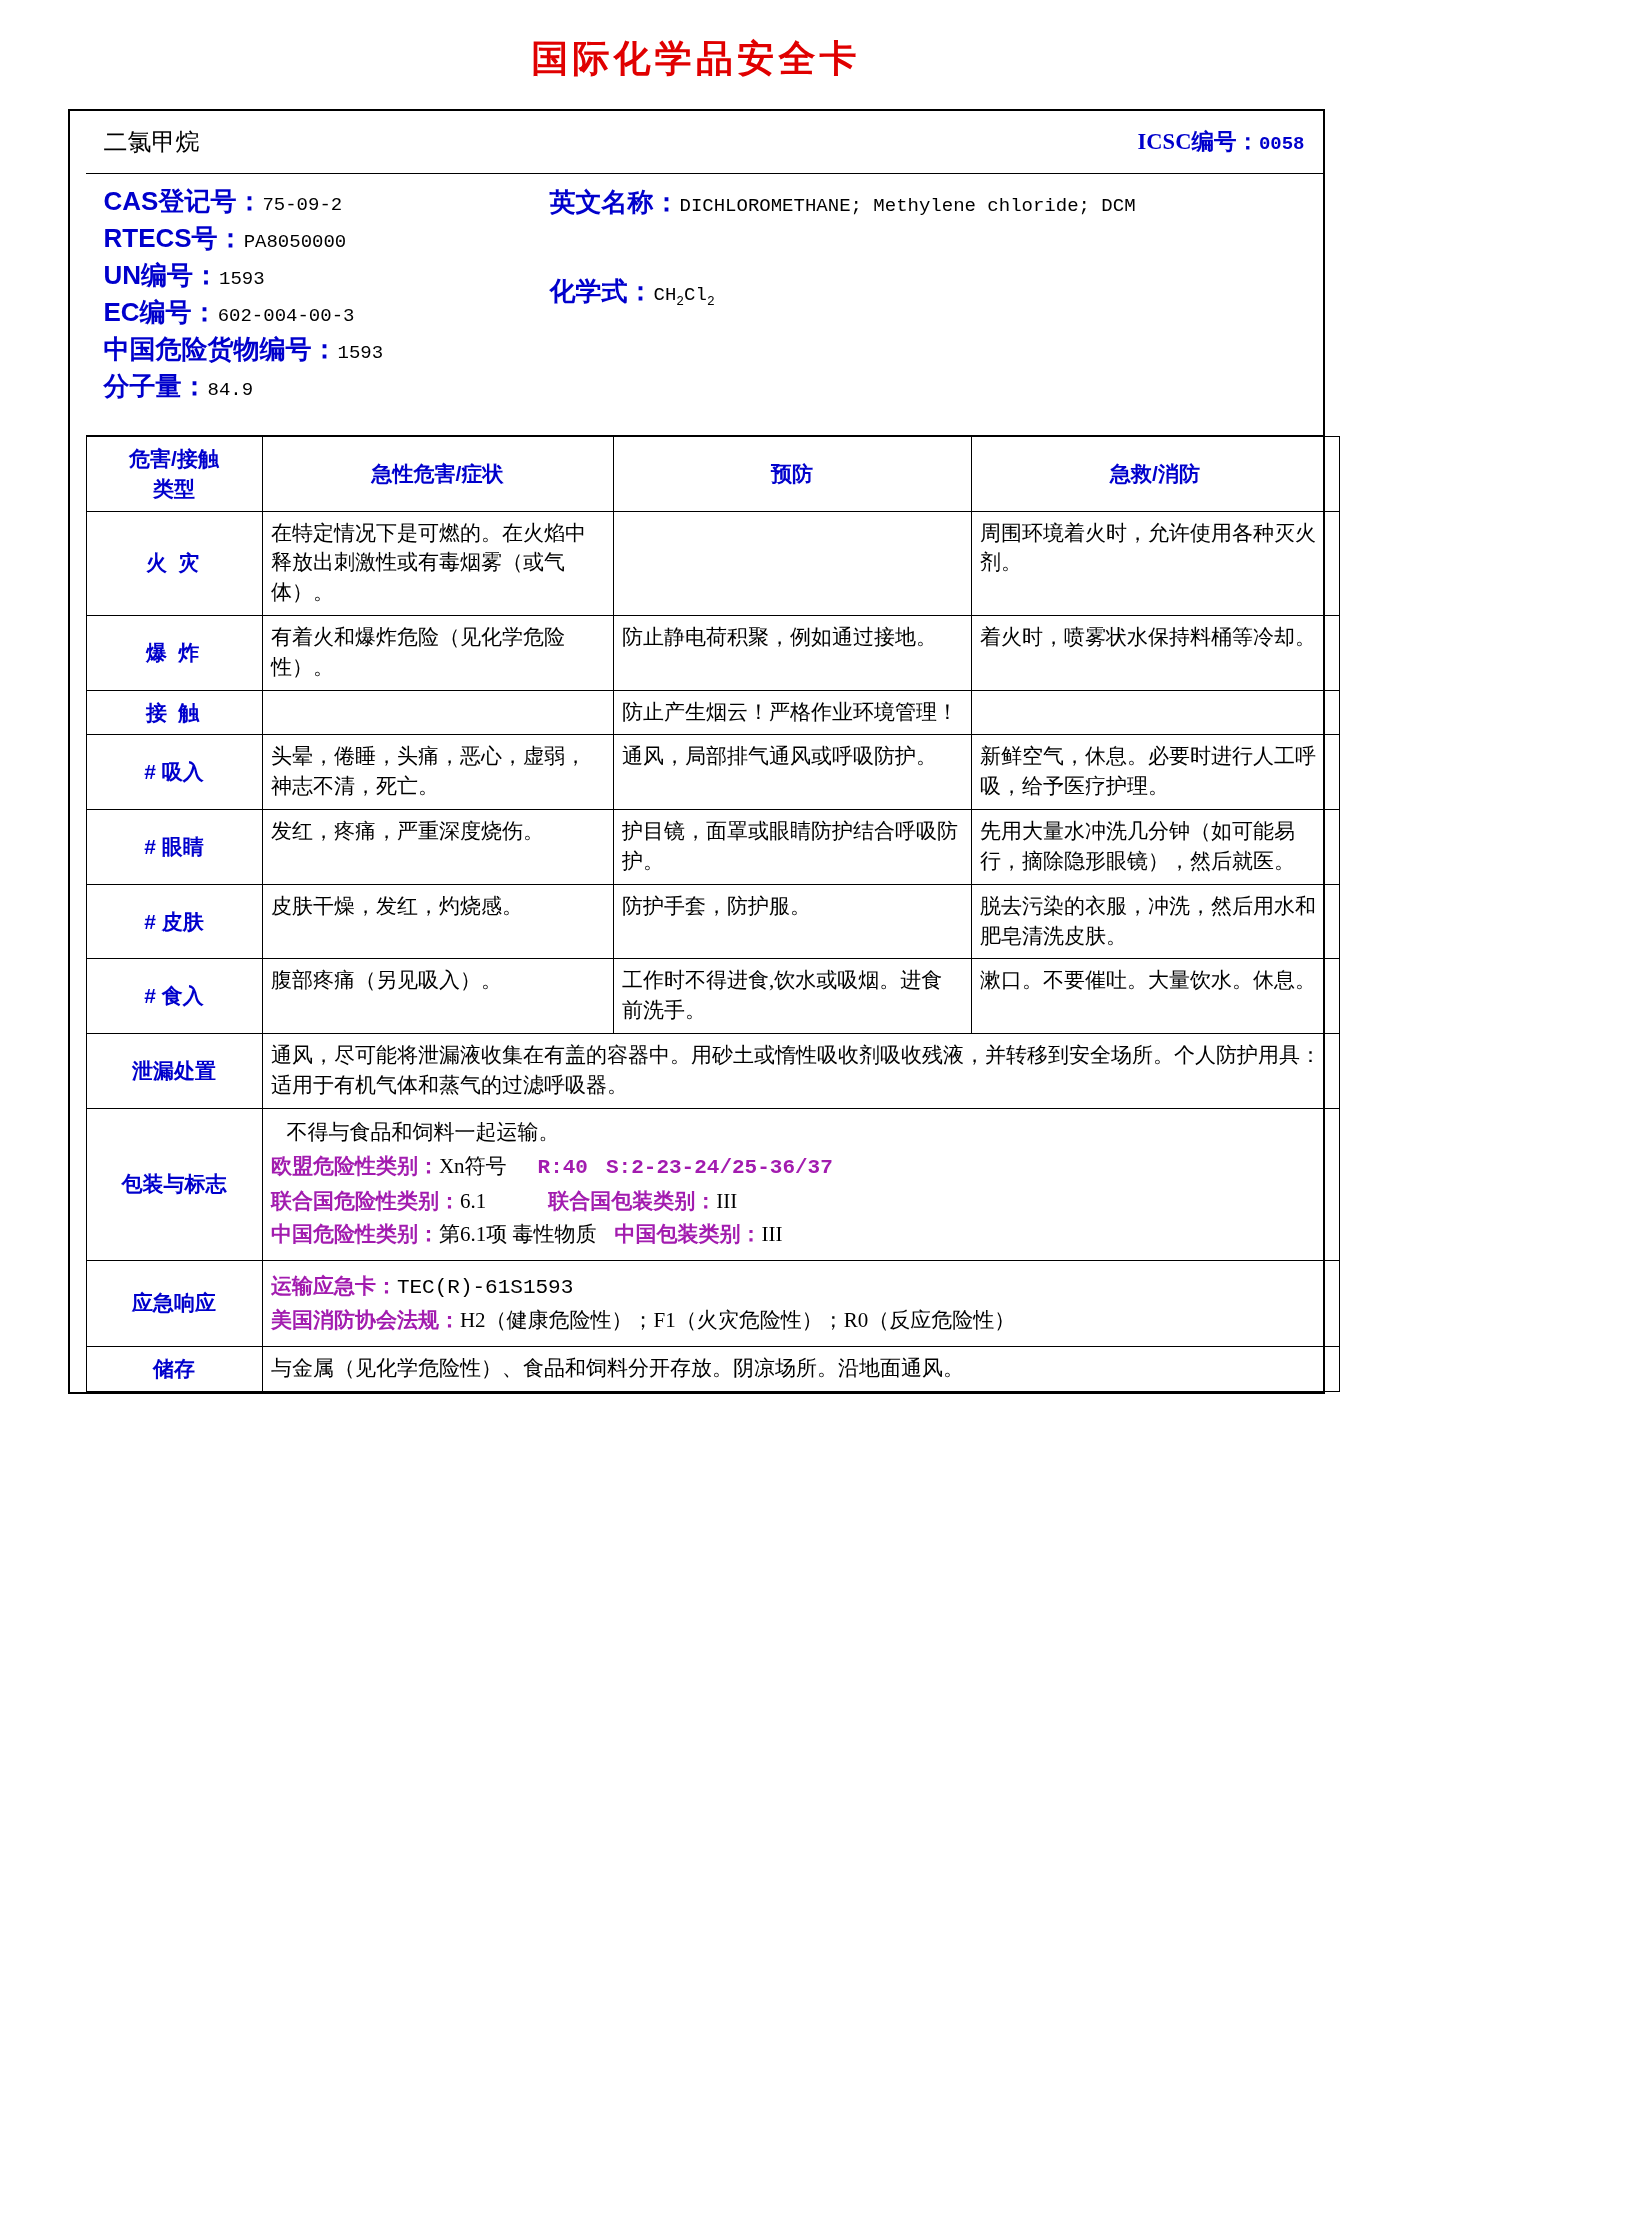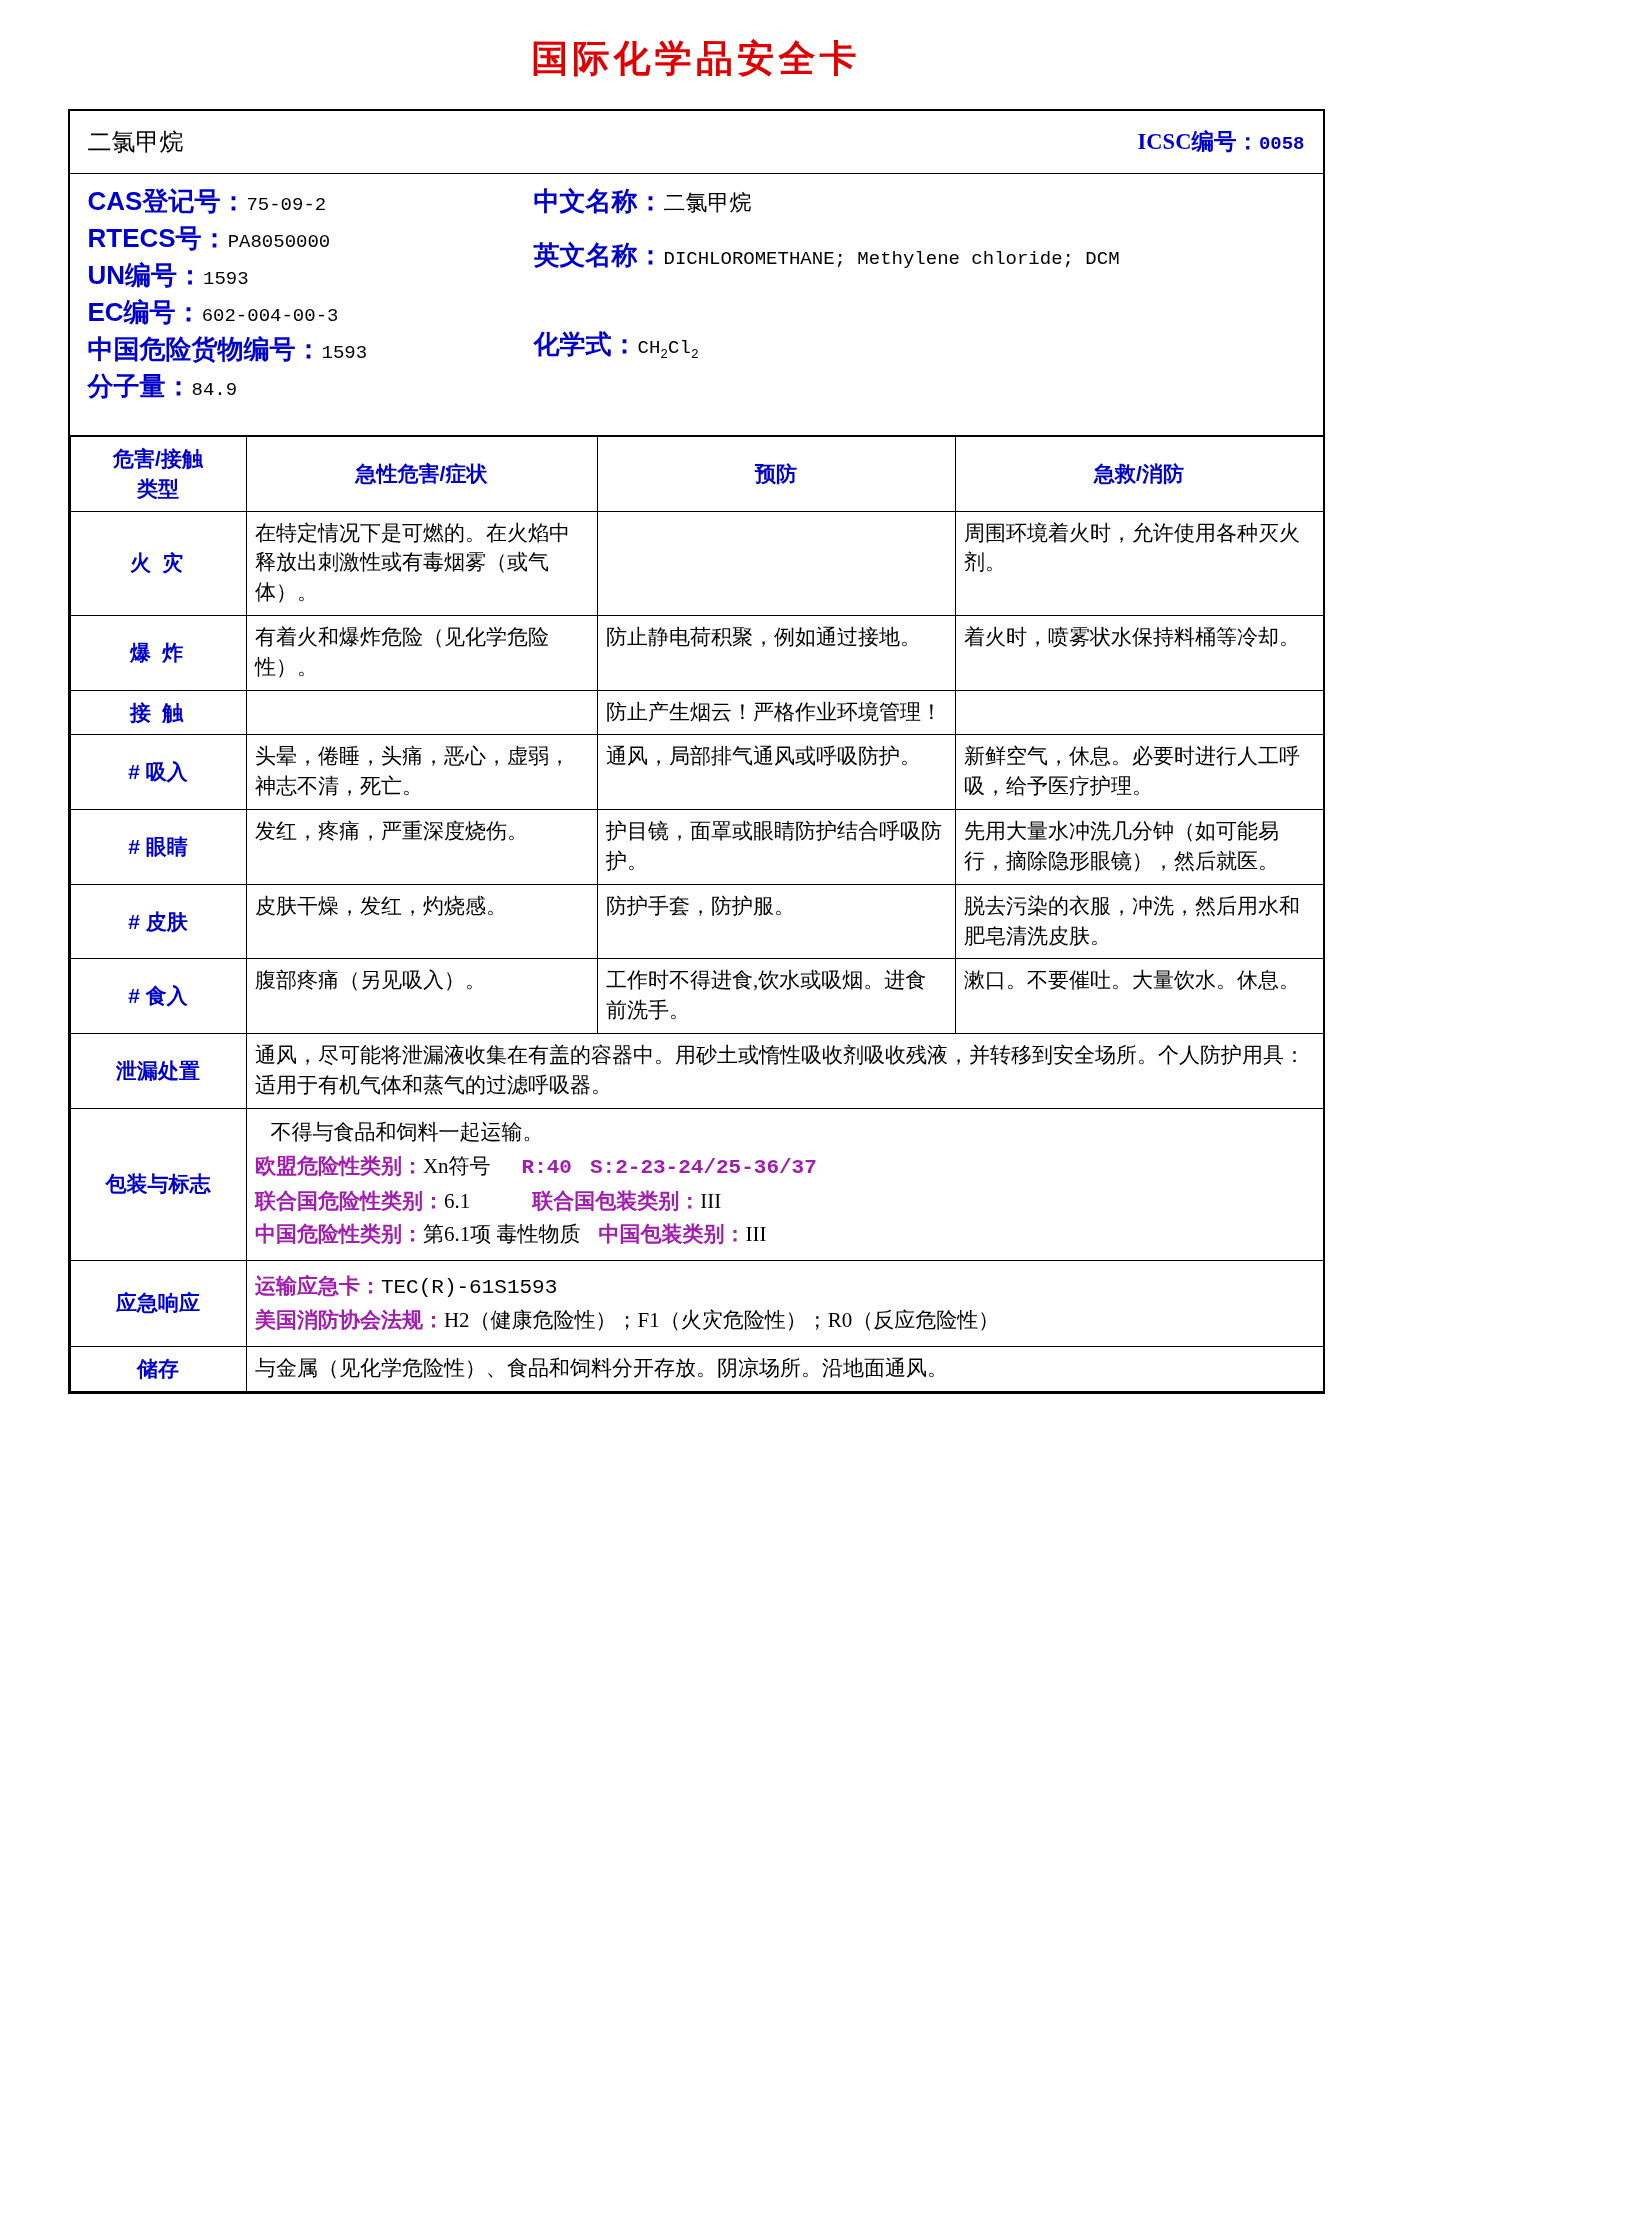--- a/index.html
+++ b/index.html
@@ -26,20 +26,21 @@
     letter-spacing: 4.2px;
     margin-top: 34px;
     margin-bottom: 25px;
   }
   .card {
     margin: 0 auto;
     width: 1257px;
     border: 2.1px solid #000000;
     box-sizing: border-box;
     background: #ffffff;
+    padding-left: 16px;
   }
   
   .hdr {
     display: flex;
     align-items: center;
     justify-content: space-between;
     border-bottom: 1.4px solid #000000;
     padding: 9.8px 18px;
     min-height: 42px;
   }
@@ -185,23 +186,20 @@
         </div>
         <div class="frow">
           <span class="lbl">中国危险货物编号：</span><span class="val">1593</span>
         </div>
         <div class="frow">
           <span class="lbl">分子量：</span><span class="val">84.9</span>
         </div>
       </div>
 
       <div class="ident-col-right">
-        <div class="frow" style="margin-bottom:15.5px;">
-          <span class="lbl">中文名称：</span><span class="val-cn">二氯甲烷</span>
-        </div>
         <div class="frow wrap" style="margin-bottom:18px; line-height:1.5;">
           <span class="lbl">英文名称：</span><span class="val">DICHLOROMETHANE; Methylene chloride; DCM</span>
         </div>
         <div class="frow" style="margin-top:51px;">
           <span class="lbl">化学式：</span><span class="val"><span>CH</span><sub>2</sub><span>Cl</span><sub>2</sub></span>
         </div>
       </div>
     </div>
 
     <table class="main">

